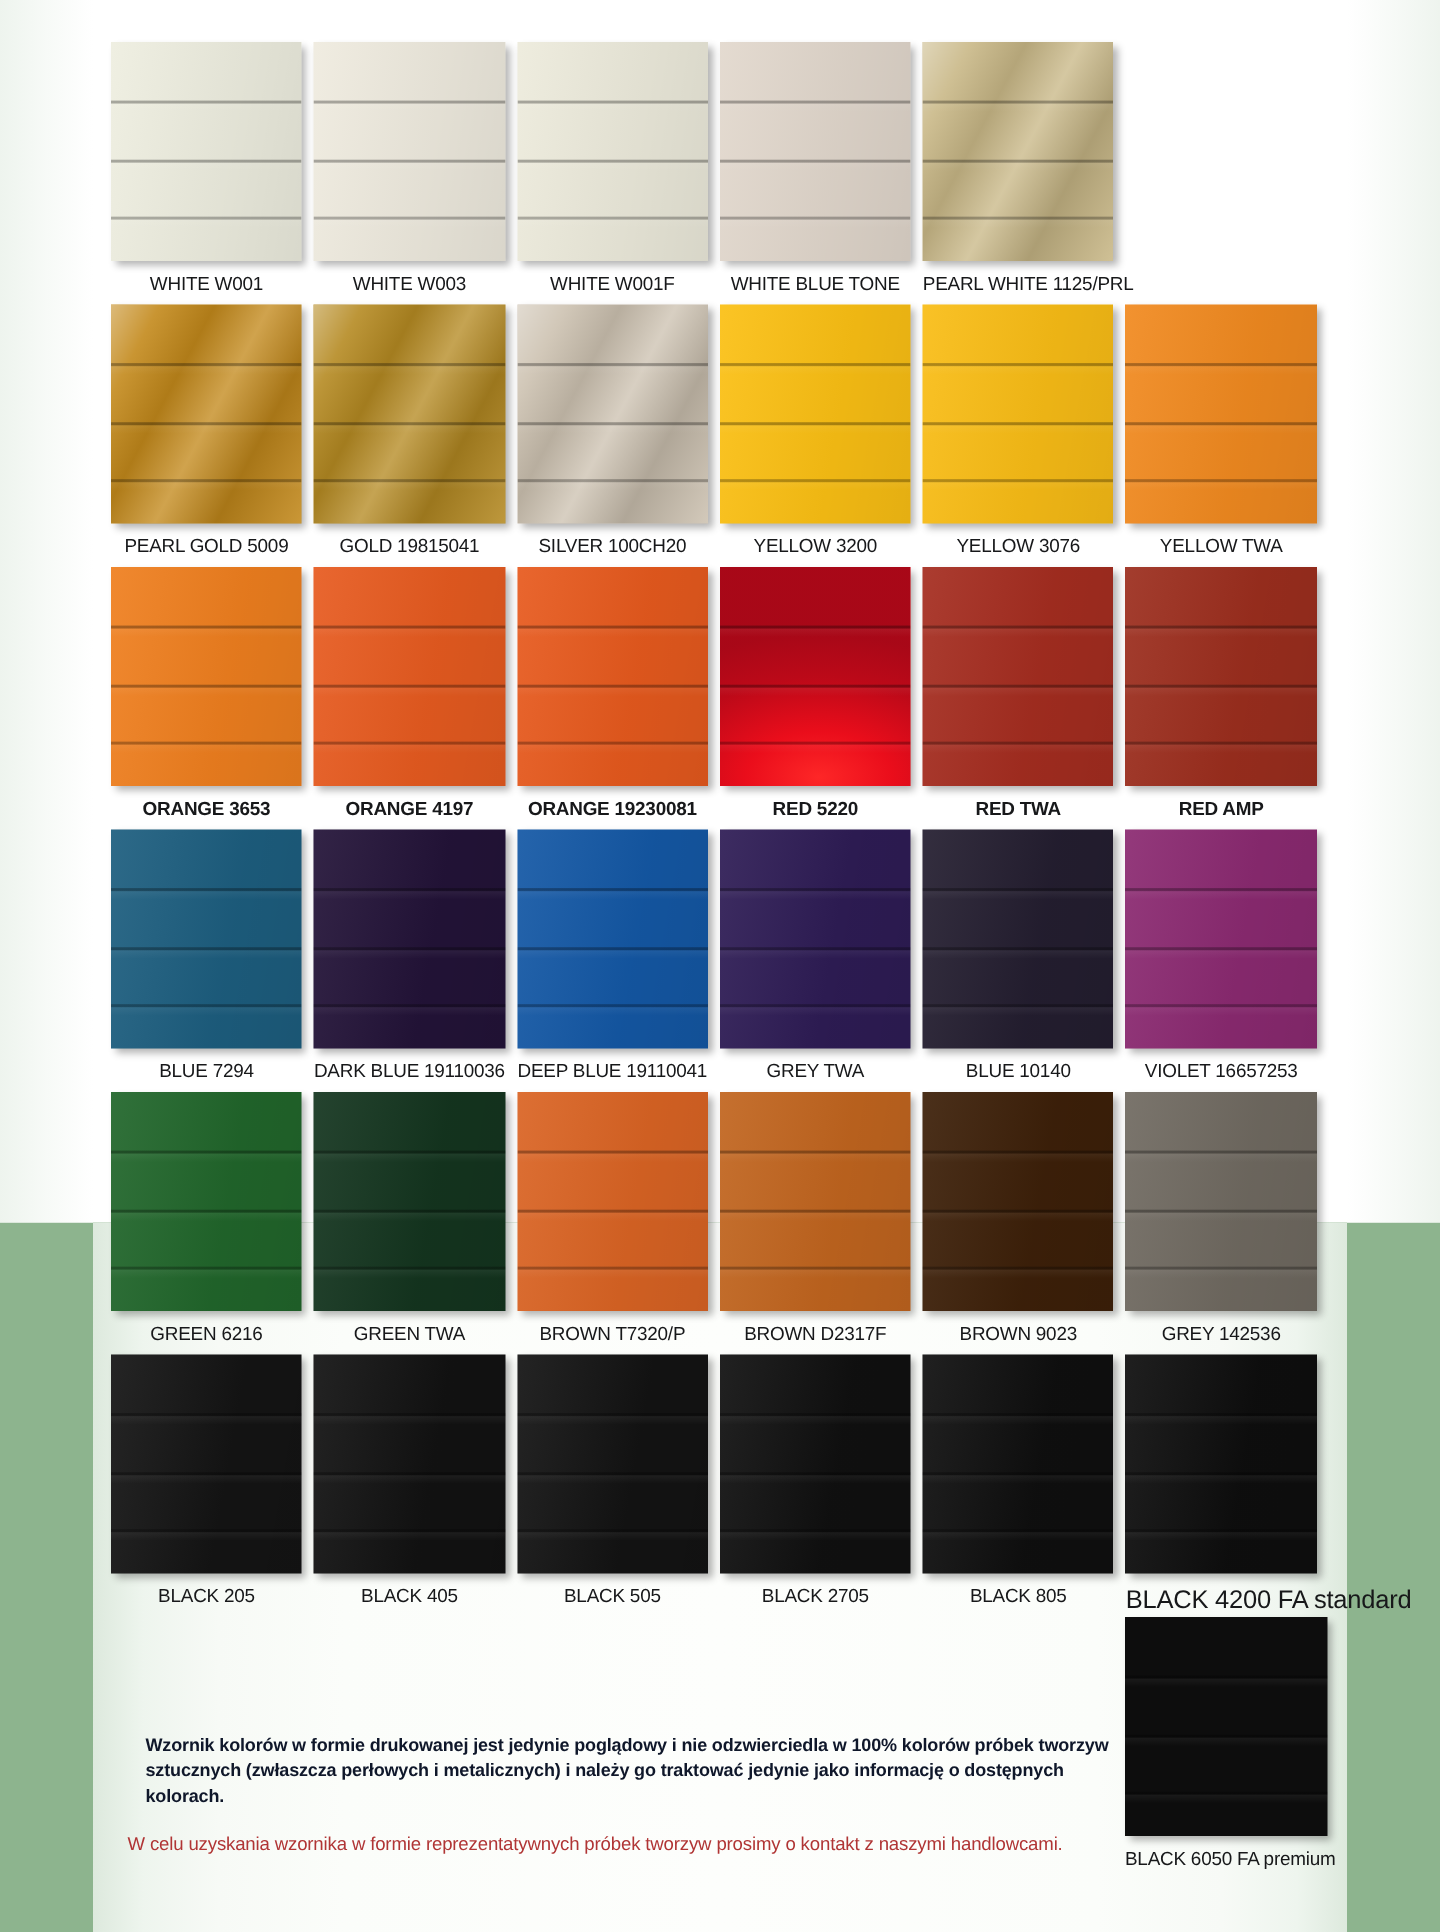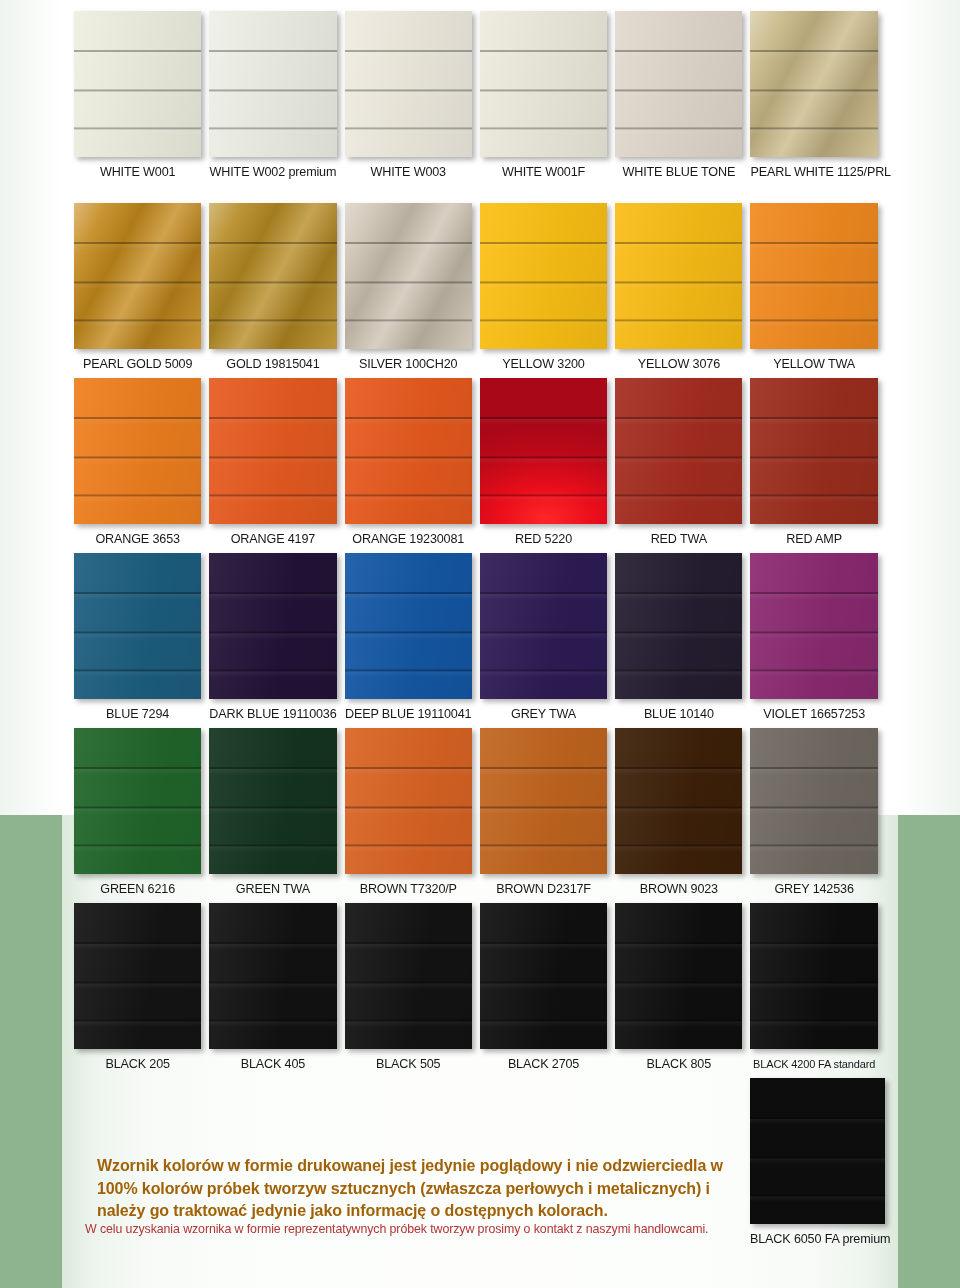--- a/index.html
+++ b/index.html
@@ -111,42 +111,42 @@
   }
   .label {
     margin-top: 9px;
     font-size: 12.6px;
     color: #17181a;
     text-align: center;
     letter-spacing: -0.15px;
     white-space: nowrap;
     line-height: 1.1;
   }
-  .label.small { font-size: 11px; }
+  .label.small { font-size: 17px; }
 
   
   .extra-swatch-wrap {
     position: absolute;
     left: 750px;
     top: 1078px;
     width: 135px;
   }
   .extra-swatch-wrap .swatch { height: 146px; }
 
   
   .note-block {
     position: absolute;
     left: 97px;
     top: 1155px;
     width: 650px;
   }
   .note-main {
-    font-size: 16px;
+    font-size: 12px;
     line-height: 1.42;
-    color: #a16207;
+    color: #0f172a;
     font-weight: bold;
     letter-spacing: -0.1px;
   }
   .note-sub {
     position: absolute;
     left: 85px;
     top: 1222px;
     width: 650px;
     font-size: 12.4px;
     color: #b03535;
@@ -158,34 +158,27 @@
 
 <div id="page">
 
   <div class="bg-white-top"></div>
   <div class="bg-green-band"></div>
   <div class="bg-left-fade"></div>
   <div class="bg-right-fade"></div>
   <div class="bg-lower-sheet"></div>
 
   <div class="sheet" id="sheet">
-      <div class="row" style="top: 11px; align-items: center;">
+      <div class="row" style="top: 28px; align-items: center;">
         <div class="cell">
           <div class="swatch" style="background: rgb(238, 238, 224);">
             <div class="sheen" style="background: linear-gradient(100deg, rgba(255,255,255,0.07) 0%, rgba(0,0,0,0.05) 60%, rgba(0,0,0,0.09) 100%);"></div>
             <div class="grain"></div>
           </div>
           <div class="label">WHITE W001</div>
-        </div>
-        <div class="cell">
-          <div class="swatch" style="background: rgb(238, 240, 230);">
-            <div class="sheen" style="background: linear-gradient(100deg, rgba(255,255,255,0.07) 0%, rgba(0,0,0,0.05) 60%, rgba(0,0,0,0.09) 100%);"></div>
-            <div class="grain"></div>
-          </div>
-          <div class="label">WHITE W002 premium</div>
         </div>
         <div class="cell">
           <div class="swatch" style="background: rgb(239, 235, 223);">
             <div class="sheen" style="background: linear-gradient(100deg, rgba(255,255,255,0.07) 0%, rgba(0,0,0,0.05) 60%, rgba(0,0,0,0.09) 100%);"></div>
             <div class="grain"></div>
           </div>
           <div class="label">WHITE W003</div>
         </div>
         <div class="cell">
           <div class="swatch" style="background: rgb(237, 235, 220);">
@@ -246,21 +239,21 @@
           <div class="label">YELLOW 3076</div>
         </div>
         <div class="cell">
           <div class="swatch" style="background: rgb(241, 138, 32);">
             <div class="sheen" style="background: linear-gradient(100deg, rgba(255,255,255,0.07) 0%, rgba(0,0,0,0.05) 60%, rgba(0,0,0,0.09) 100%);"></div>
             <div class="grain"></div>
           </div>
           <div class="label">YELLOW TWA</div>
         </div>
       </div>
-      <div class="row" style="top: 378px;">
+      <div class="row" style="top: 378px; font-weight: bold;">
         <div class="cell">
           <div class="swatch" style="background: rgb(239, 127, 31);">
             <div class="sheen" style="background: linear-gradient(100deg, rgba(255,255,255,0.07) 0%, rgba(0,0,0,0.05) 60%, rgba(0,0,0,0.09) 100%);"></div>
             <div class="grain"></div>
           </div>
           <div class="label">ORANGE 3653</div>
         </div>
         <div class="cell">
           <div class="swatch" style="background: rgb(231, 91, 32);">
             <div class="sheen" style="background: linear-gradient(100deg, rgba(255,255,255,0.07) 0%, rgba(0,0,0,0.05) 60%, rgba(0,0,0,0.09) 100%);"></div>

